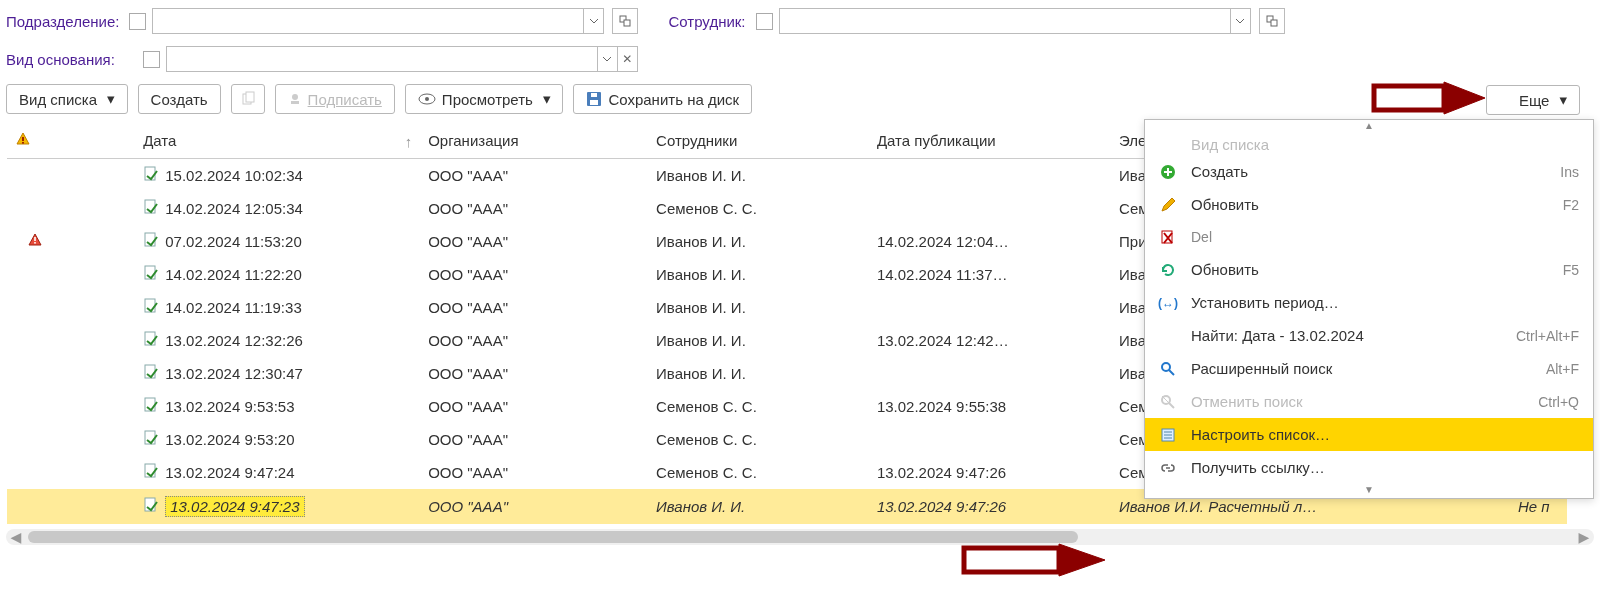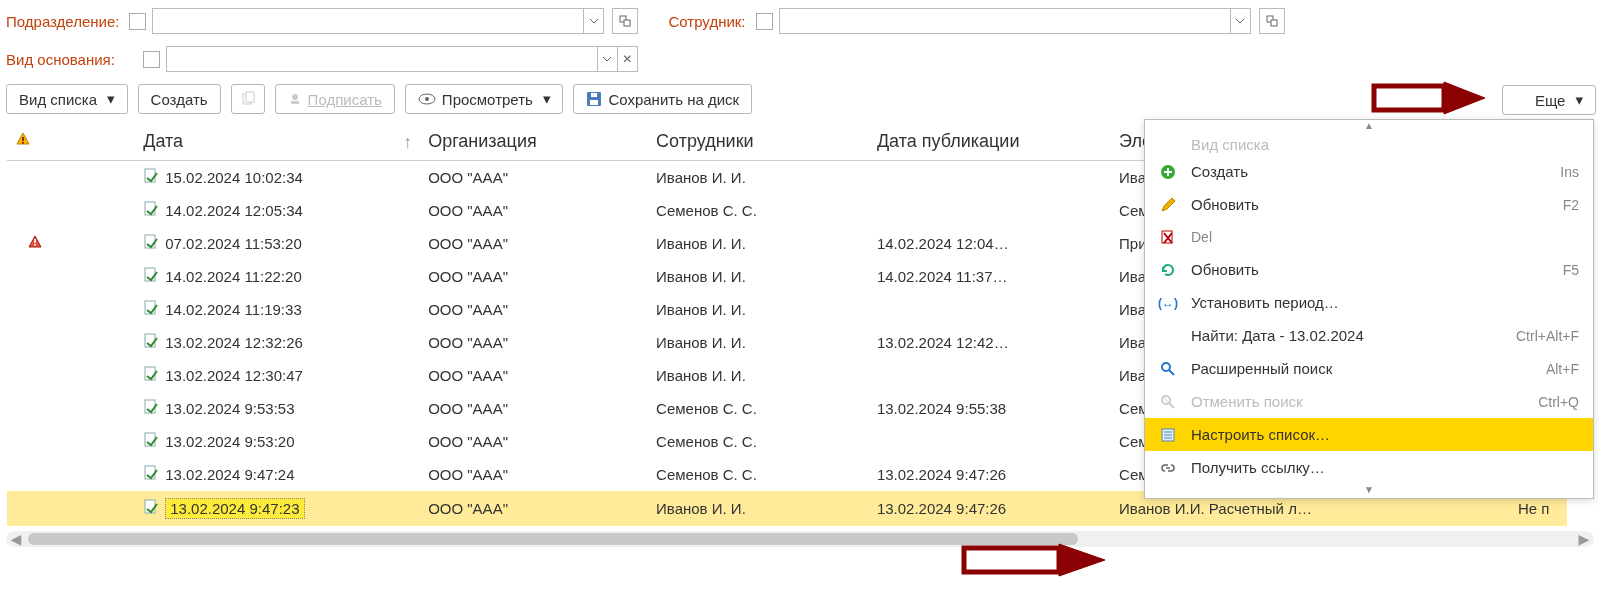--- a/index.html
+++ b/index.html
@@ -2,43 +2,43 @@
 <html><head>
 <meta charset="utf-8">
 <style>
   * { box-sizing: border-box; }
   html, body { margin: 0; padding: 0; font-family: Arial, sans-serif; font-size: 14px; color: #333; background: #fff; }
   body { width: 1600px; height: 605px; overflow: hidden; position: relative; }
 
   
   .filters { padding: 8px 6px 0 6px; display: flex; flex-wrap: wrap; align-items: center; gap: 4px; }
   .filter-row { display: flex; align-items: center; gap: 6px; margin-bottom: 8px; }
-  .filter-label { font-size: 15px; color: #c2410c; margin-right: 4px; }
+  .filter-label { font-size: 15px; color: #4c1d95; margin-right: 4px; }
   .checkbox { width: 17px; height: 17px; border: 1px solid #aaa; background: #fff; }
   .combo { display: inline-flex; align-items: stretch; border: 1px solid #bbb; height: 26px; background: #fff; }
   .combo input { border: none; outline: none; padding: 2px 6px; font-size: 14px; }
   .combo .combo-btn { width: 20px; border-left: 1px solid #bbb; display: flex; align-items: center; justify-content: center; cursor: pointer; background: #fff; }
   .combo .combo-btn svg { width: 10px; height: 10px; }
   .combo-open { width: 26px; height: 26px; border: 1px solid #bbb; margin-left: 2px; display: flex; align-items: center; justify-content: center; cursor: pointer; background: #fff; }
 
   
   .toolbar { display: flex; align-items: center; gap: 10px; padding: 4px 6px 8px 6px; flex-wrap: wrap; }
   .btn { border: 1px solid #b7b7b7; border-radius: 3px; padding: 5px 12px; background: #fff; cursor: pointer; display: inline-flex; align-items: center; gap: 6px; font-size: 15px; color: #333; min-height: 30px; }
   .btn.disabled { color: #bbb; }
   .btn .caret { margin-left: 4px; }
   .btn svg { flex-shrink: 0; }
-  .more-btn { position: absolute; right: 4px; top: 85px; padding-left: 32px; }
+  .more-btn { position: absolute; right: 20px; top: 85px; padding-left: 32px; }
 
   
   .table-wrap { position: relative; border: 1px solid transparent; }
   table { border-collapse: collapse; width: 1560px; table-layout: fixed; margin-left: 6px; }
-  thead th { text-align: left; font-weight: normal; font-size: 18px; padding: 8px 8px; border-bottom: 1px solid #ccc; position: relative; background: #fff; }
+  thead th { text-align: left; font-weight: normal; font-size: 15px; padding: 8px 8px; border-bottom: 1px solid #ccc; position: relative; background: #fff; }
   thead th .sort { position: absolute; right: 8px; top: 50%; transform: translateY(-50%); color: #999; }
   tbody td { padding: 7px 8px; font-size: 15px; white-space: nowrap; overflow: hidden; text-overflow: ellipsis; }
-  tbody tr.selected td { background: #ffeb99; }
+  tbody tr.selected td { background: #ffeb99; font-style: italic; }
   .doc-icon { display: inline-block; vertical-align: middle; margin-right: 6px; }
   .check { color: #2e8b2e; font-weight: bold; }
   tbody td.date-cell { display: flex; align-items: center; }
   tbody tr.selected .date-highlight { background: #ffeb3b; border: 1px dotted #888; padding: 1px 4px; }
 
   
   .hscroll { height: 16px; margin: 4px 6px 0 6px; background: #f0f0f0; border-radius: 8px; position: relative; }
   .hscroll-thumb { position: absolute; left: 22px; top: 2px; height: 12px; width: 1050px; background: #c8c8c8; border-radius: 6px; }
   .hscroll-arrow { position: absolute; top: 0; width: 16px; height: 16px; display: flex; align-items: center; justify-content: center; color: #999; }
   .hscroll-arrow.left { left: 2px; }

